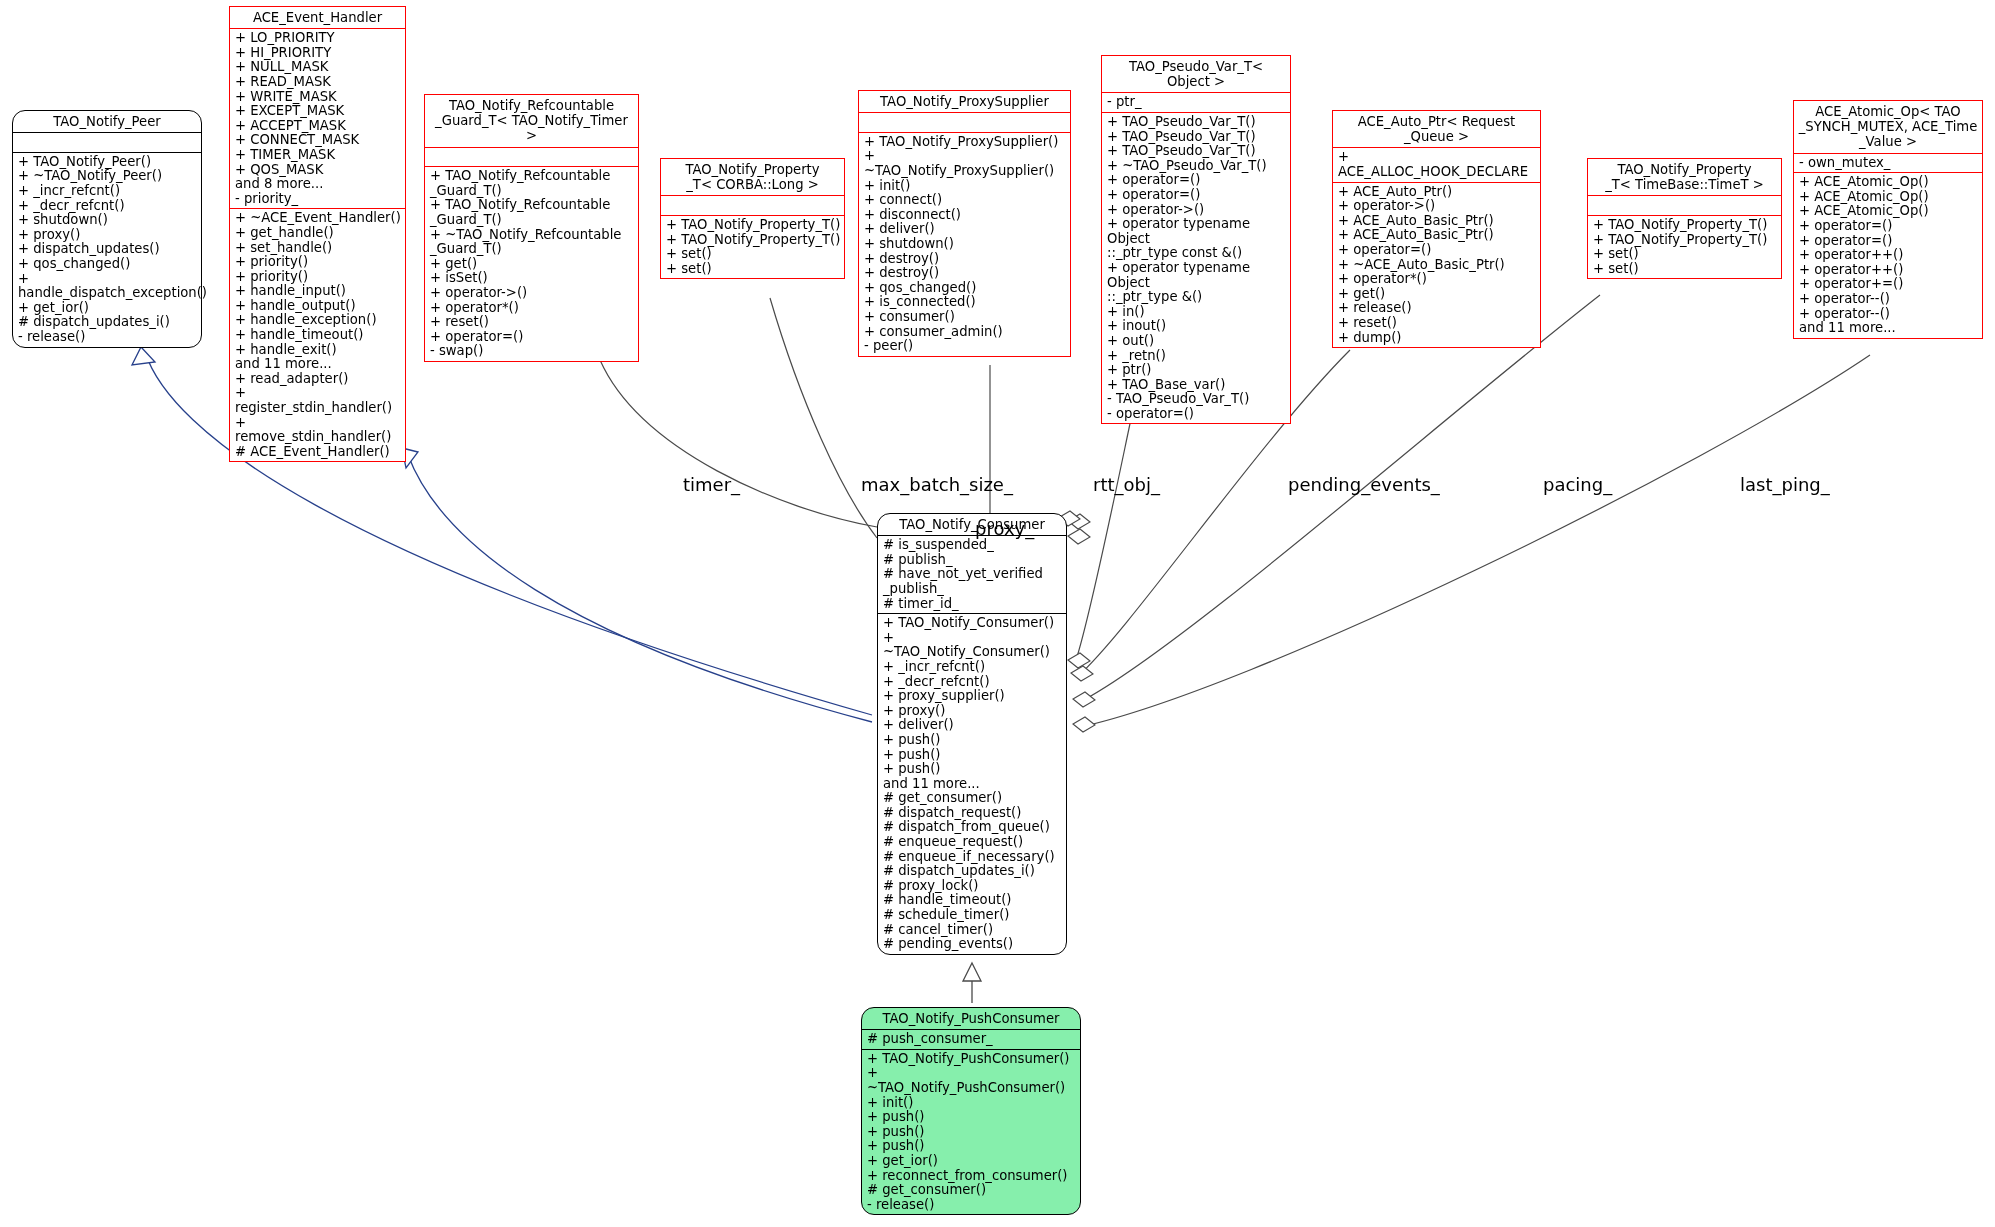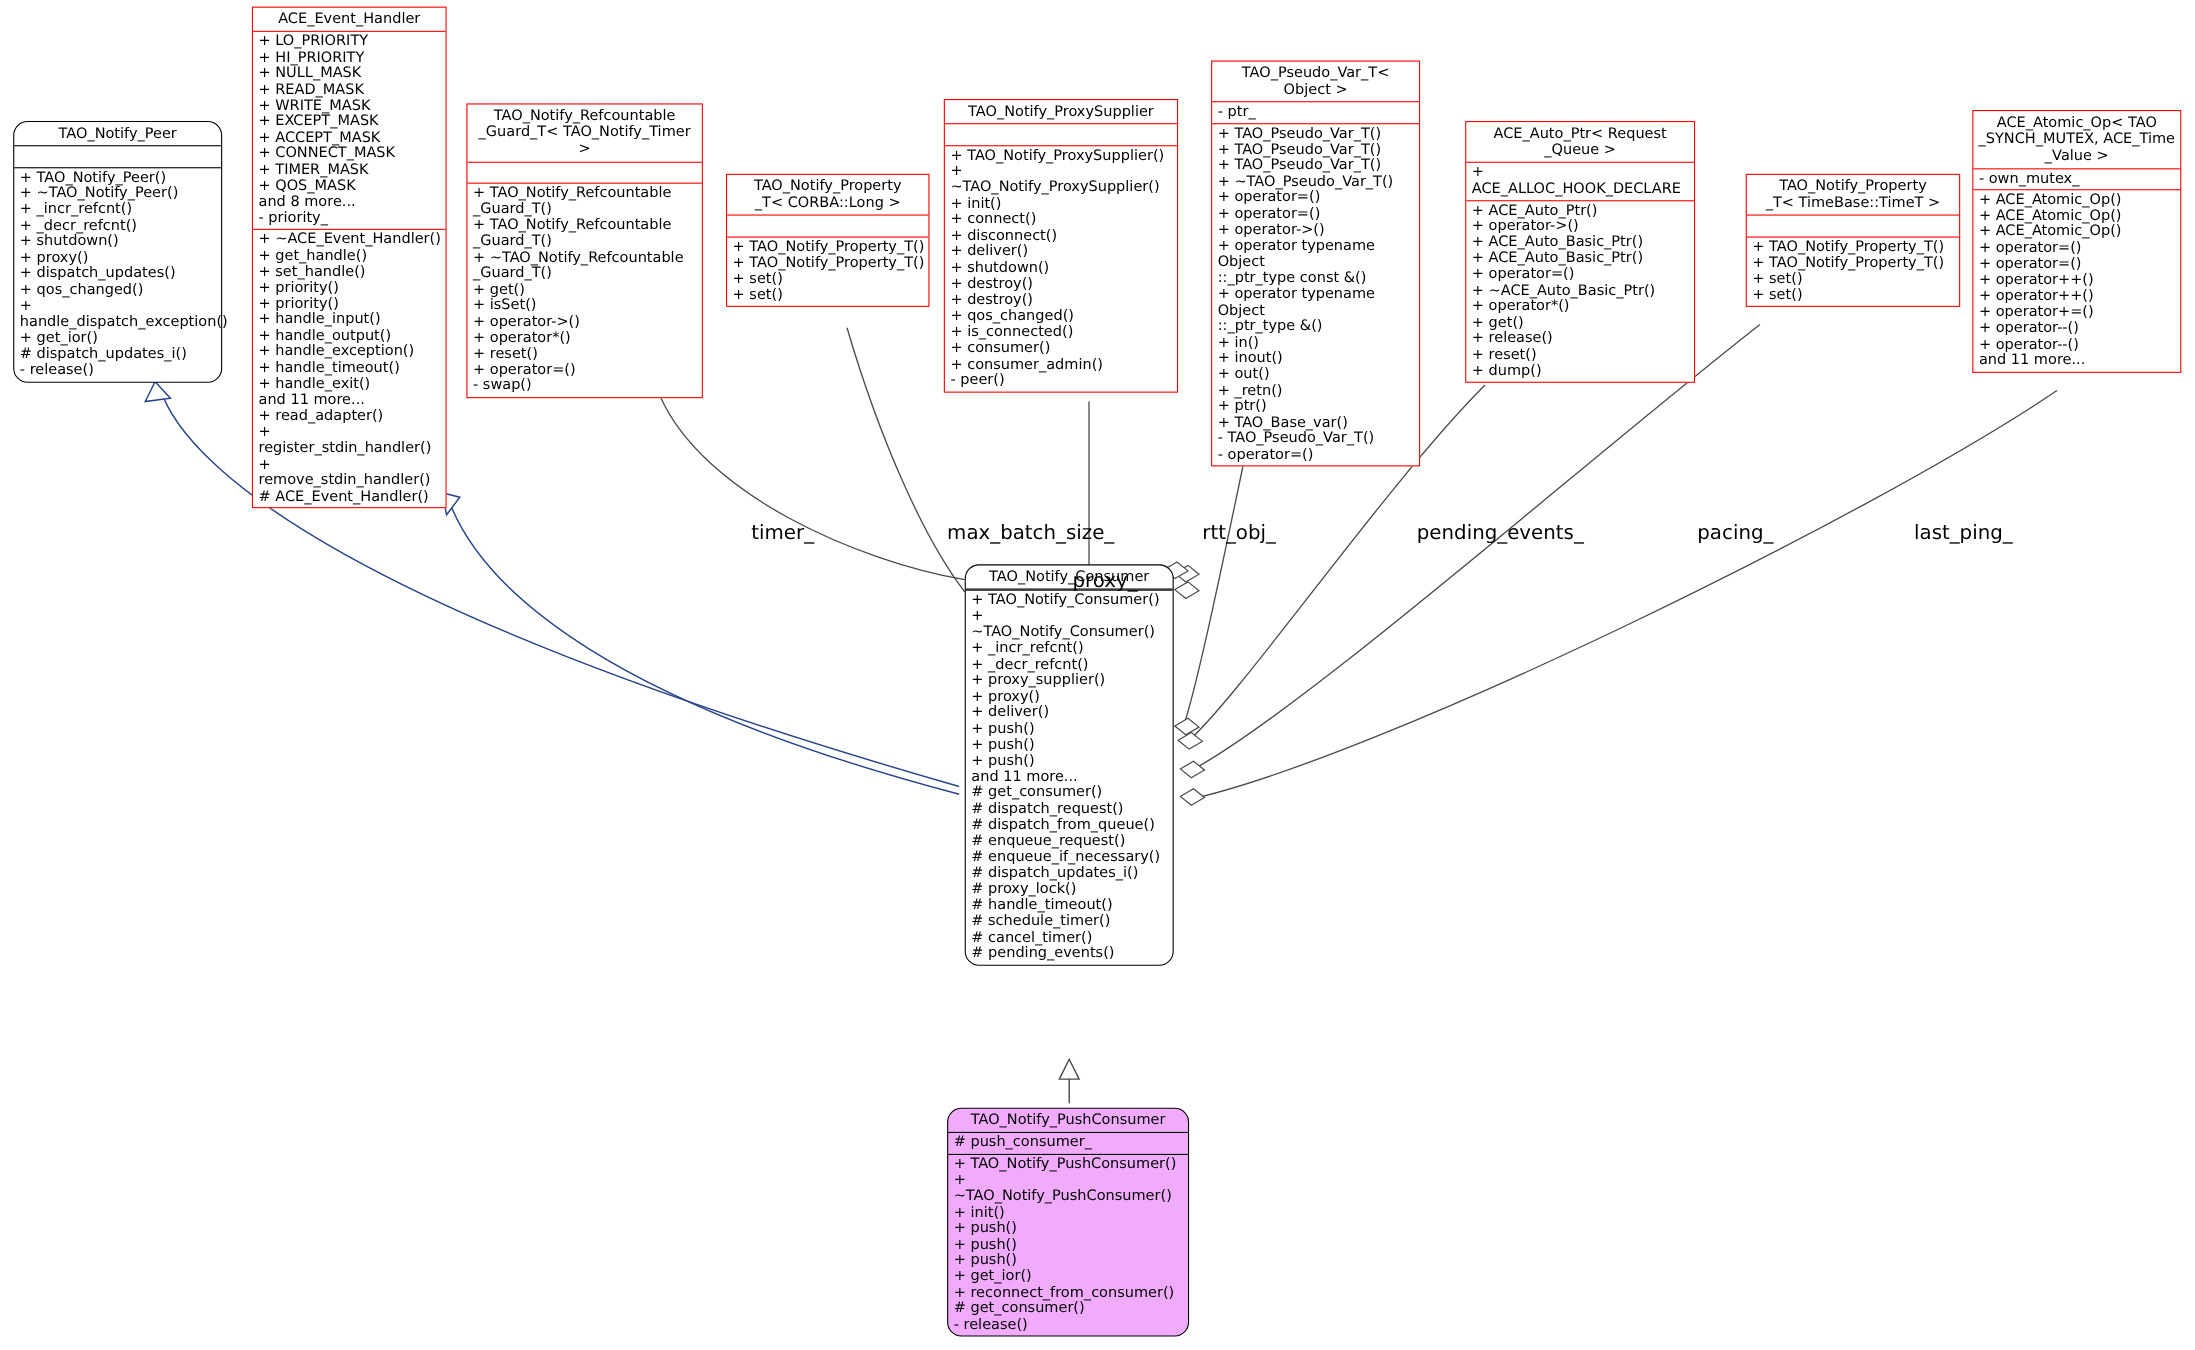--- a/index.html
+++ b/index.html
@@ -33,21 +33,21 @@
     font-size: 13.2px;
     line-height: 14.7px;
     color: #000000;
     z-index: 5;
   }
   .umlbox.black {
     border-color: #000000;
     border-radius: 13px;
   }
   .umlbox.filled {
-    background: #f0abfc;
+    background: #86efac;
   }
   .uml-title {
     text-align: center;
     padding: 3px 4px 3px 4px;
     white-space: pre-line;
     font-size: 13.2px;
     line-height: 15.2px;
   }
   .uml-sep {
     border-top: 1.4px solid #ff0000;
@@ -327,20 +327,27 @@
         <div class="row">+ operator+=()</div>
         <div class="row">+ operator--()</div>
         <div class="row">+ operator--()</div>
         <div class="row">and 11 more...</div>
       </div>
   </div>
 
   <div class="umlbox black" style="left:877px; top:513px; width:190px;">
     <div class="uml-title">TAO_Notify_Consumer</div>
     <div class="uml-sep"></div>
+    <div class="uml-attrs">
+        <div class="row"># is_suspended_</div>
+        <div class="row"># publish_</div>
+        <div class="row"># have_not_yet_verified
+_publish_</div>
+        <div class="row"># timer_id_</div>
+      </div>
     <div class="uml-sep"></div>
     <div class="uml-ops">
         <div class="row">+ TAO_Notify_Consumer()</div>
         <div class="row">+ ~TAO_Notify_Consumer()</div>
         <div class="row">+ _incr_refcnt()</div>
         <div class="row">+ _decr_refcnt()</div>
         <div class="row">+ proxy_supplier()</div>
         <div class="row">+ proxy()</div>
         <div class="row">+ deliver()</div>
         <div class="row">+ push()</div>

